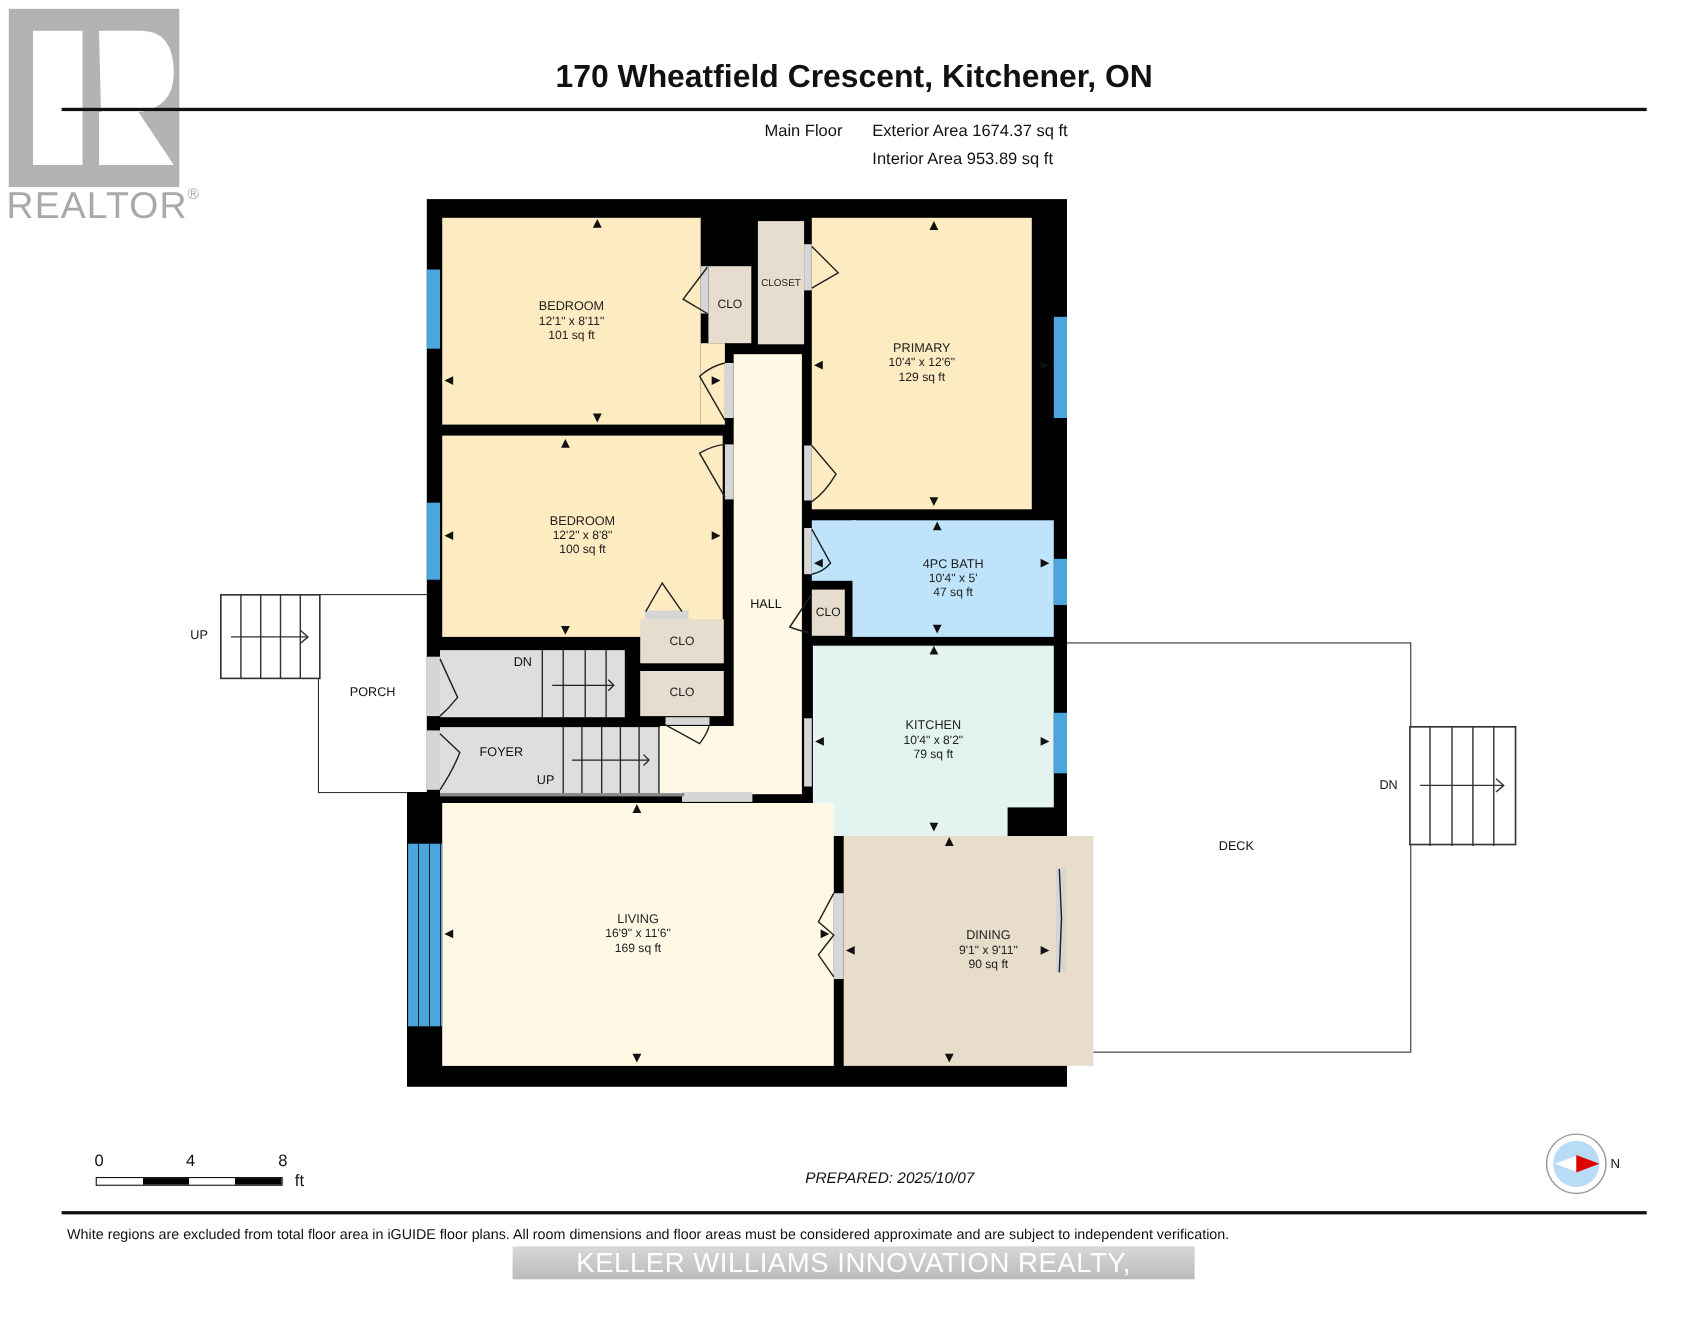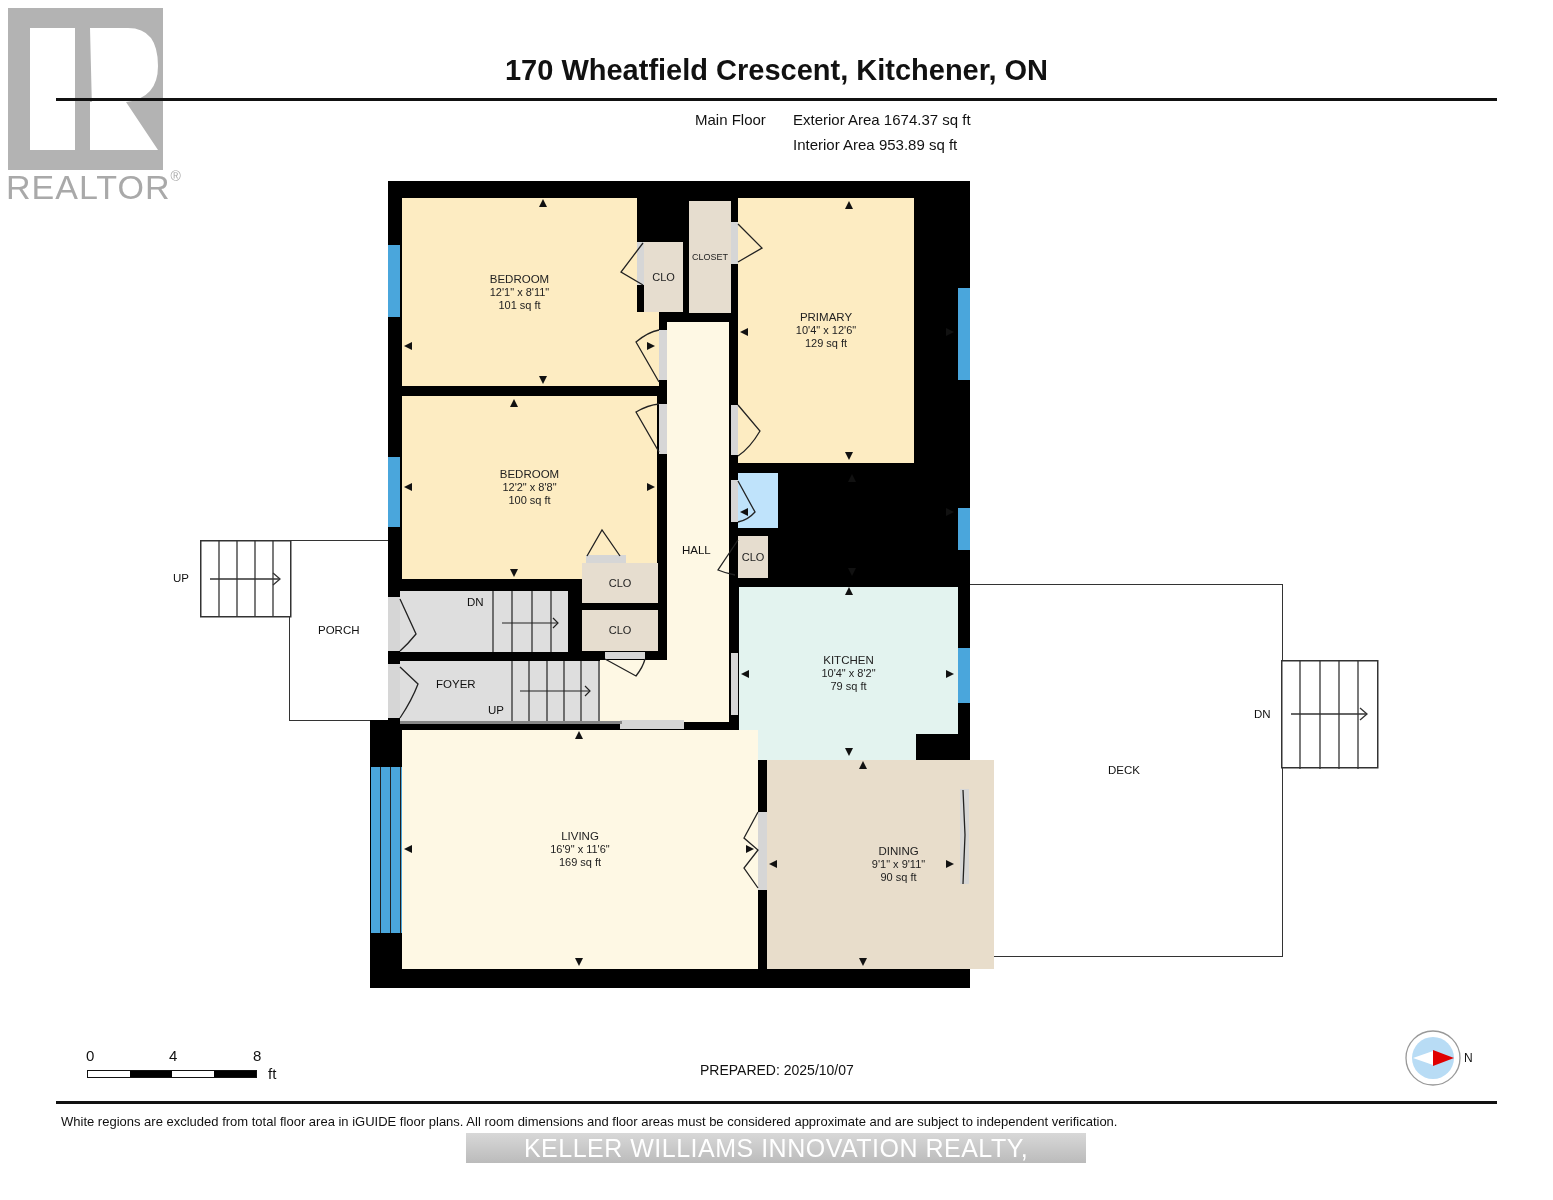--- a/index.html
+++ b/index.html
@@ -30,21 +30,21 @@
   .window { background:#4aa6dc; }
   .doorgap { background:#d6d6d6; }
   .outline { border:1.5px solid #333; box-sizing:border-box; background:#fff; }
   .lbl { font-size:11.5px; color:#111; }
   .arrow { position:absolute; width:0; height:0; }
   .au { border-left:4px solid transparent; border-right:4px solid transparent; border-bottom:8px solid #111; }
   .ad { border-left:4px solid transparent; border-right:4px solid transparent; border-top:8px solid #111; }
   .al { border-top:4px solid transparent; border-bottom:4px solid transparent; border-right:8px solid #111; }
   .ar { border-top:4px solid transparent; border-bottom:4px solid transparent; border-left:8px solid #111; }
   .scale-num { font-size:15px; top:1047px; }
-  .prepared { left:700px; top:1062px; font-size:14px; }
+  .prepared { left:732px; top:1062px; font-size:14px;font-style:italic; }
   .disclaimer { left:61px; top:1114px; font-size:13px; }
   .brokerage { left:466px; top:1133px; width:620px; height:30px; font-size:25px; color:#fff; background:linear-gradient(to bottom,#d8d8d8,#bbbbbb); text-align:center; line-height:30px; letter-spacing:0.5px; }
 </style>
 </head>
 <body>
 
 <div class="abs logo-box">
   <svg width="155" height="162">
     <rect x="22" y="20" width="45" height="122" fill="#fff"></rect>
     <path d="M82 20 H120 Q150 20 150 58 Q150 90 118 94 L150 142 H85 Z M82 94 V142" fill="#fff"></path>
@@ -97,36 +97,41 @@
   </div>
   <div class="abs yellow" style="left:637px;top:312px;width:22px;height:74px;"></div>
 
   <div class="abs room closet" style="left:644px;top:242px;width:39px;height:70px;">
     <span>CLO</span>
   </div>
   <div class="abs room closet" style="left:689px;top:201px;width:42px;height:112px;font-size:9px;">
     <span>CLOSET</span>
   </div>
 
-  <div class="abs room yellow" style="left:738px;top:198px;width:176px;height:265px;">
+  <div class="abs room yellow" style="left:738px;top:198px;width:200px;height:265px;">
     <span class="room-name">PRIMARY</span>
     <span>10'4" x 12'6"</span>
     <span>129 sq ft</span>
   </div>
 
   <div class="abs room yellow" style="left:402px;top:396px;width:255px;height:183px;">
     <span class="room-name">BEDROOM</span>
     <span>12'2" x 8'8"</span>
     <span>100 sq ft</span>
   </div>
 
   <div class="abs cream" style="left:667px;top:322px;width:62px;height:400px;"></div>
   <div class="abs cream" style="left:600px;top:660px;width:70px;height:62px;"></div>
   <div class="abs lbl" style="left:682px;top:544px;">HALL</div>
 
+  <div class="abs room bath" style="left:775px;top:473px;width:183px;height:106px;">
+    <span class="room-name">4PC BATH</span>
+    <span>10'4" x 5'</span>
+    <span>47 sq ft</span>
+  </div>
   <div class="abs bath" style="left:738px;top:473px;width:40px;height:55px;"></div>
   <div class="abs room closet" style="left:738px;top:536px;width:30px;height:42px;">
     <span>CLO</span>
   </div>
 
   <div class="abs room closet" style="left:582px;top:563px;width:76px;height:40px;">
     <span>CLO</span>
   </div>
   <div class="abs room closet" style="left:582px;top:610px;width:76px;height:41px;">
     <span>CLO</span>

